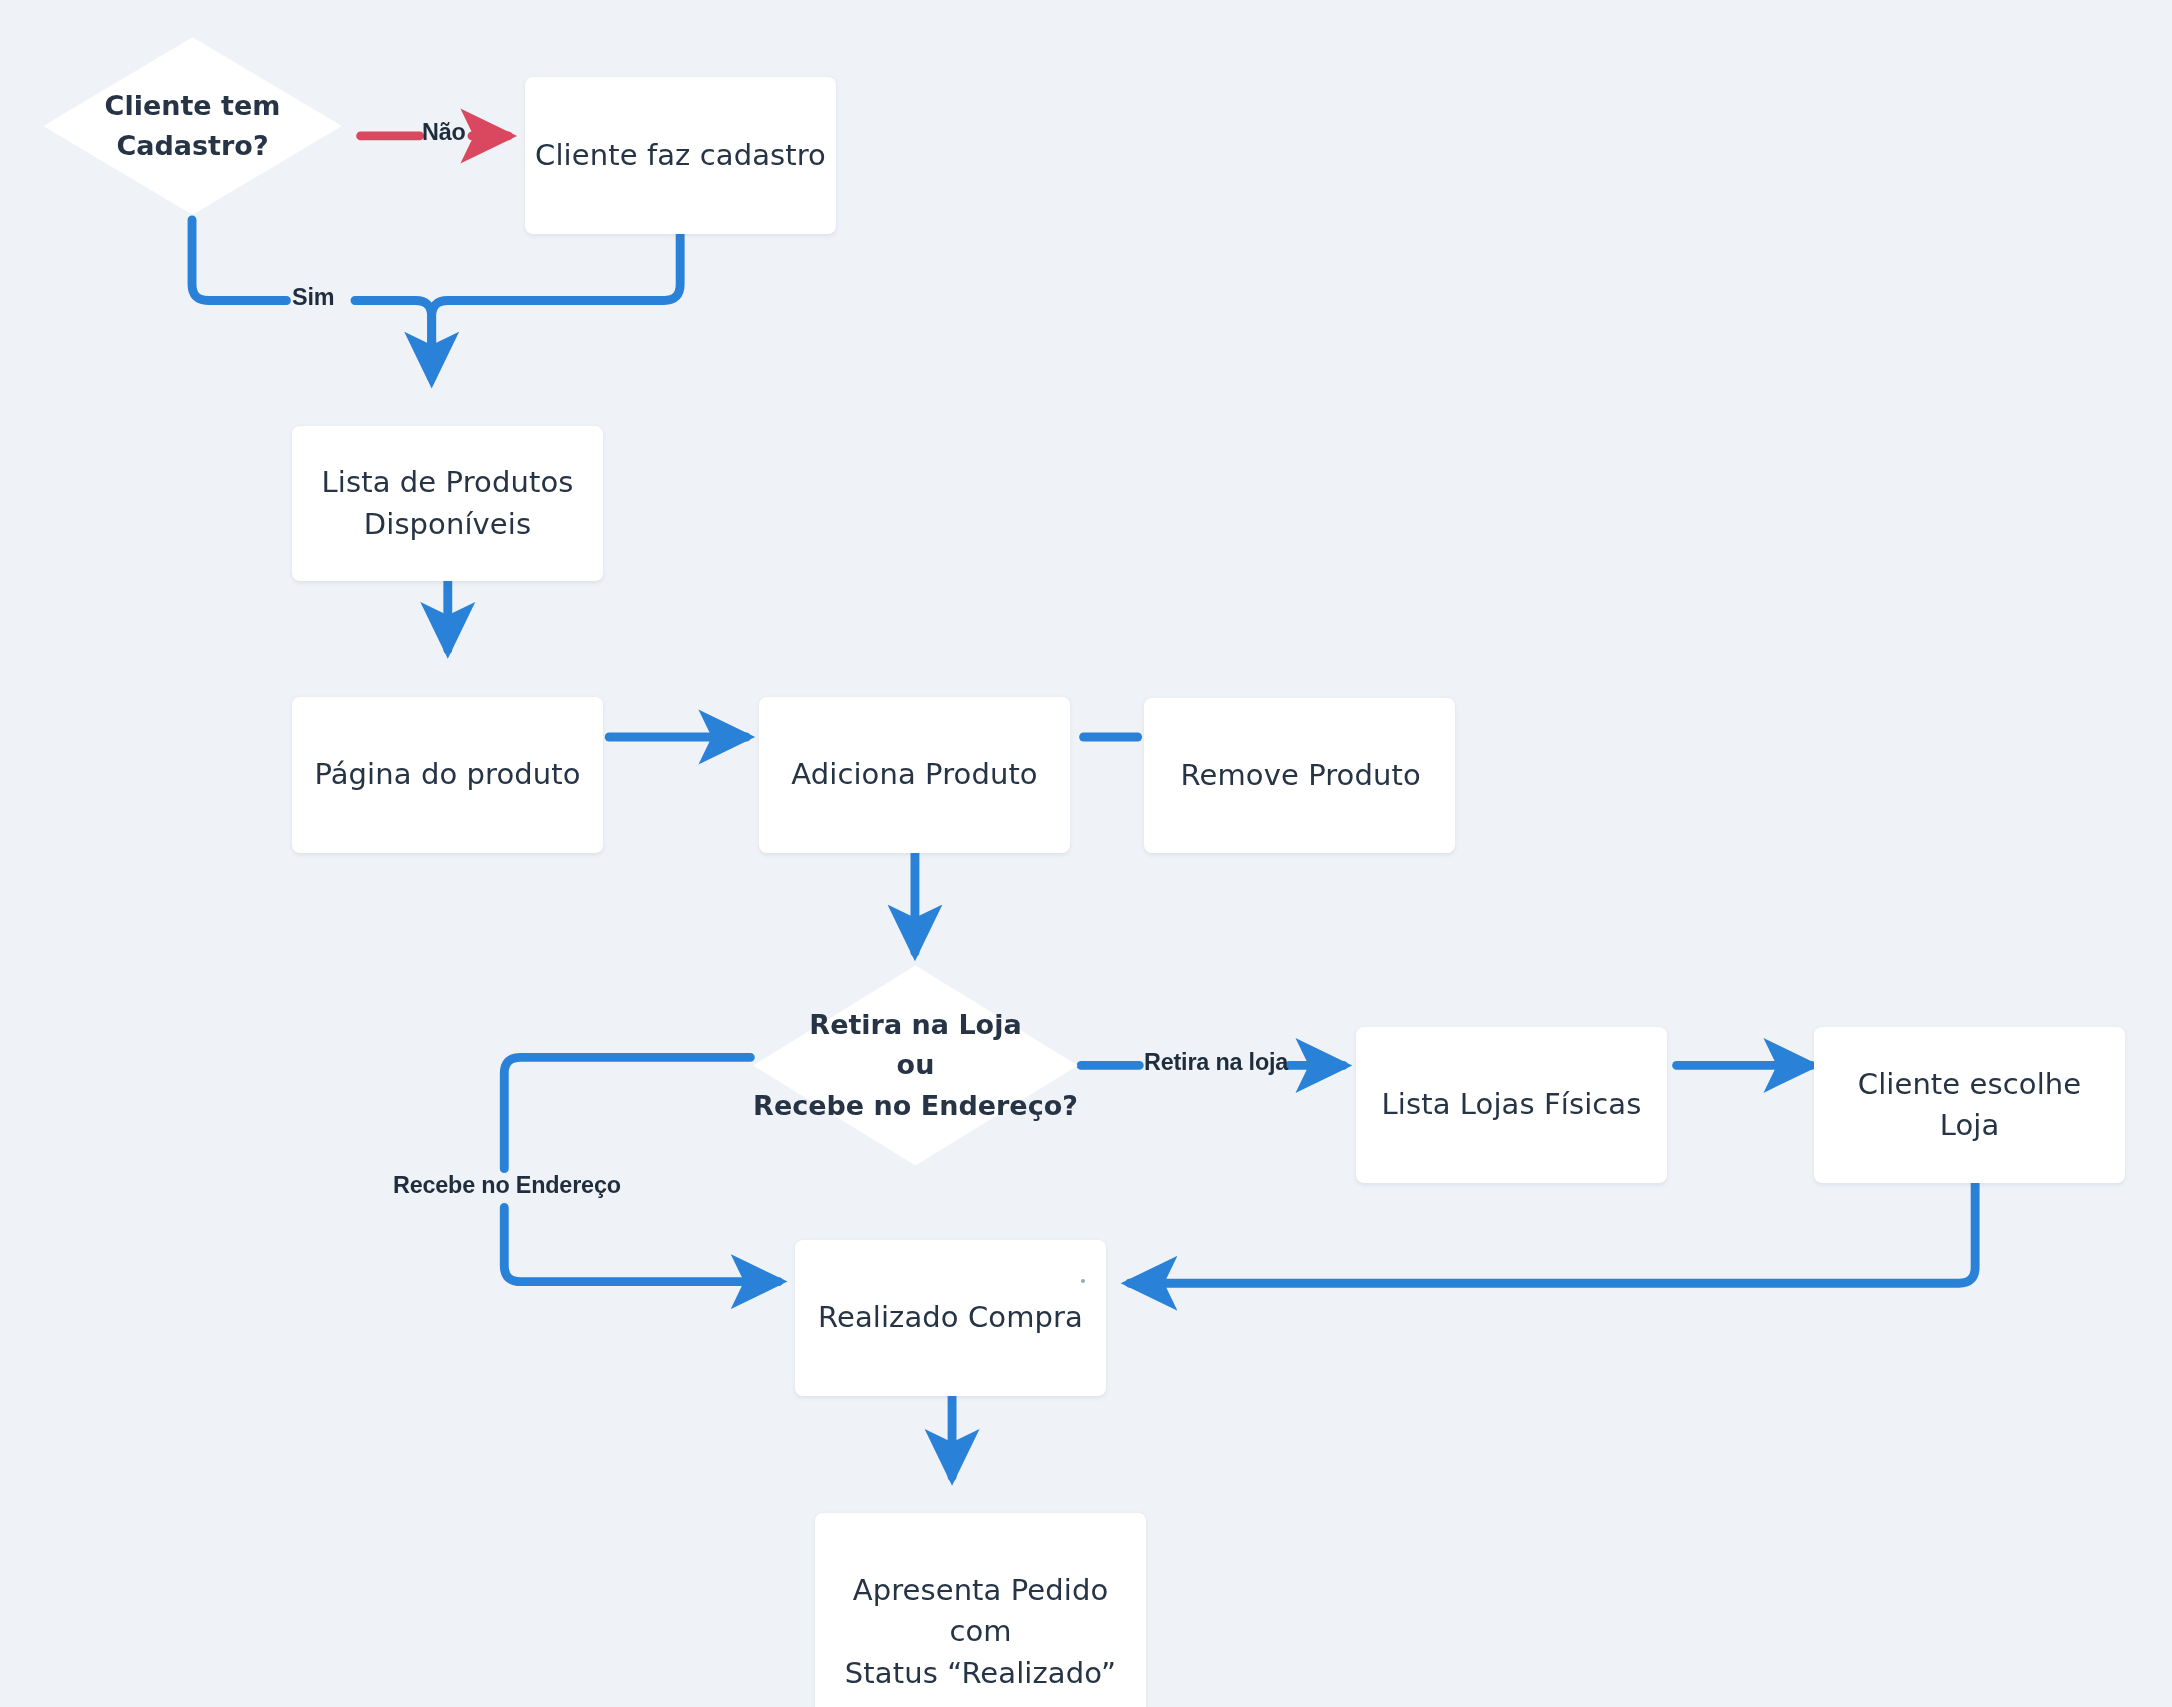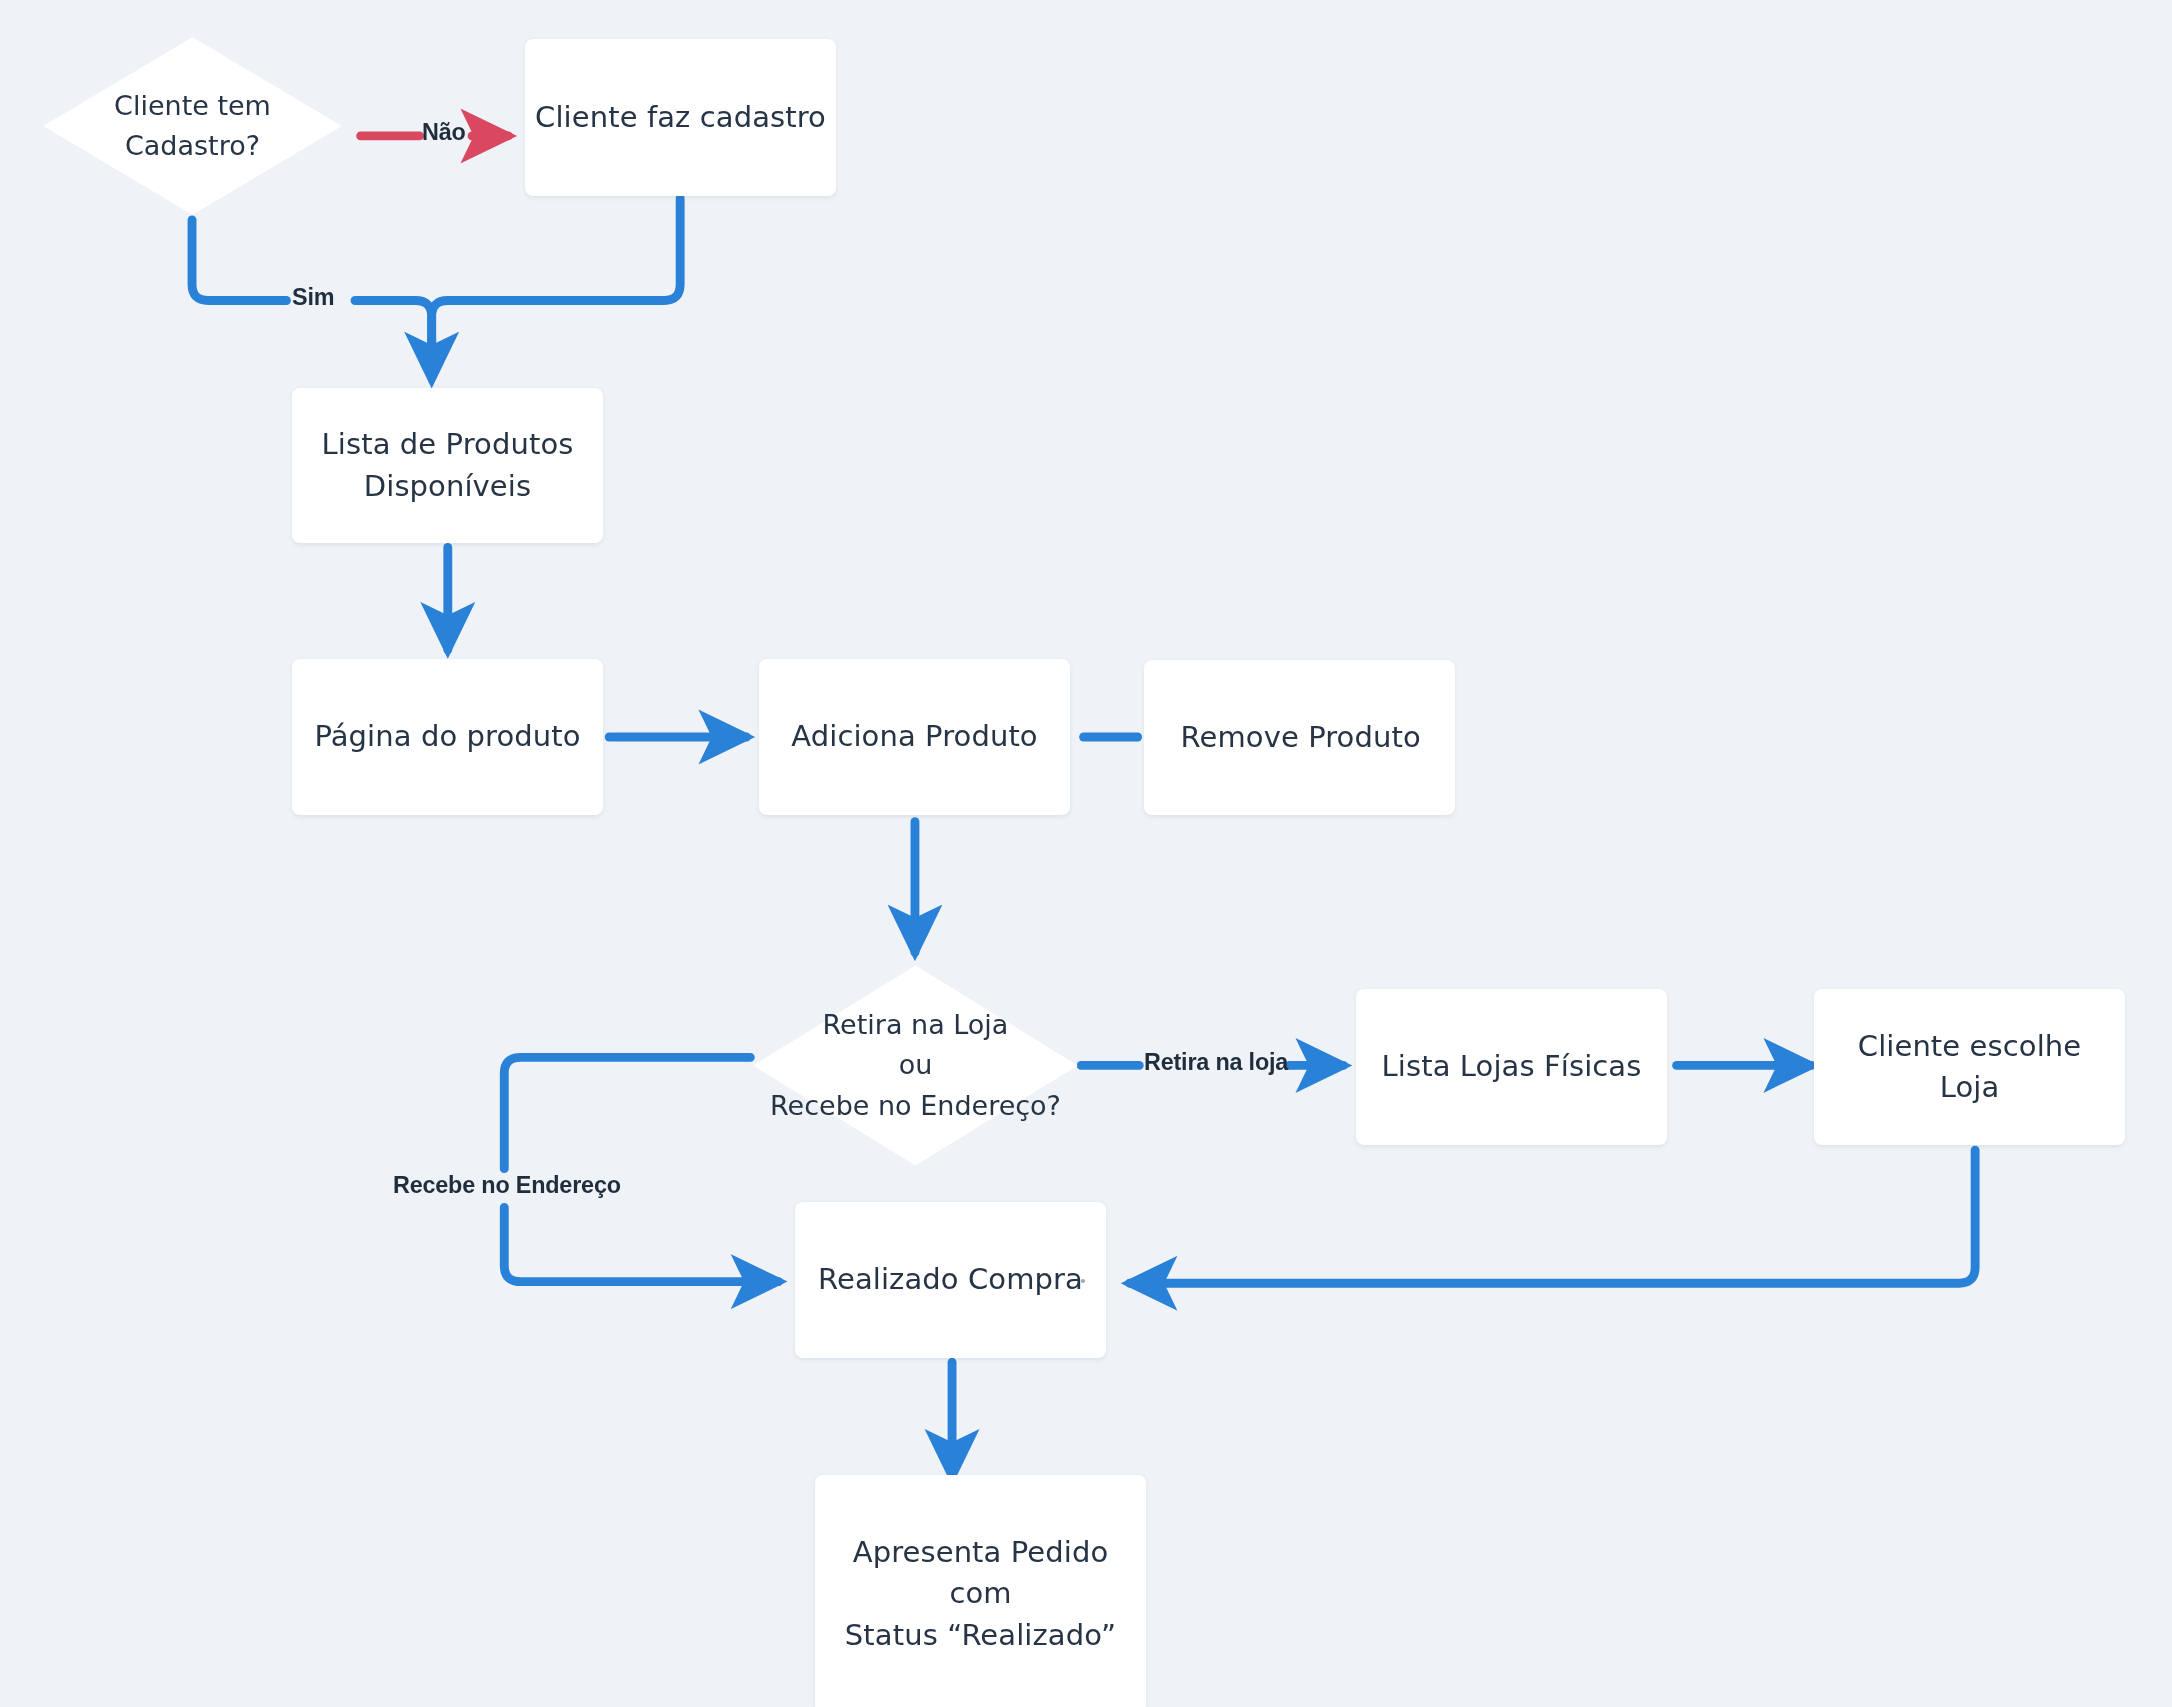--- a/index.html
+++ b/index.html
@@ -35,20 +35,21 @@
     justify-content: center;
     text-align: center;
     color: #263445;
     font-size: 29px;
     line-height: 1.42;
     font-family: "DejaVu Sans", sans-serif;
     letter-spacing: 0.1px;
     white-space: pre-line;
     box-sizing: border-box;
     padding: 4.8px 9.7px;
+    margin-top: 38px;
   }
   .diamond-wrap {
     position: absolute;
   }
   .diamond-shape {
     position: absolute;
     left: 0;
     top: 0;
     width: 100%;
     height: 100%;
@@ -61,20 +62,21 @@
     height: 100%;
     display: flex;
     align-items: center;
     justify-content: center;
     text-align: center;
     color: #263445;
     font-size: 27px;
     line-height: 1.5;
     white-space: pre-line;
     font-family: "DejaVu Sans", sans-serif;
+    font-weight: bold;
   }
   .edge-label {
     position: absolute;
     color: #1f2d3d;
     font-size: 23.4px;
     font-weight: 700;
     font-family: Liberation Sans, sans-serif;
     white-space: nowrap;
     letter-spacing: -0.2px;
   }

